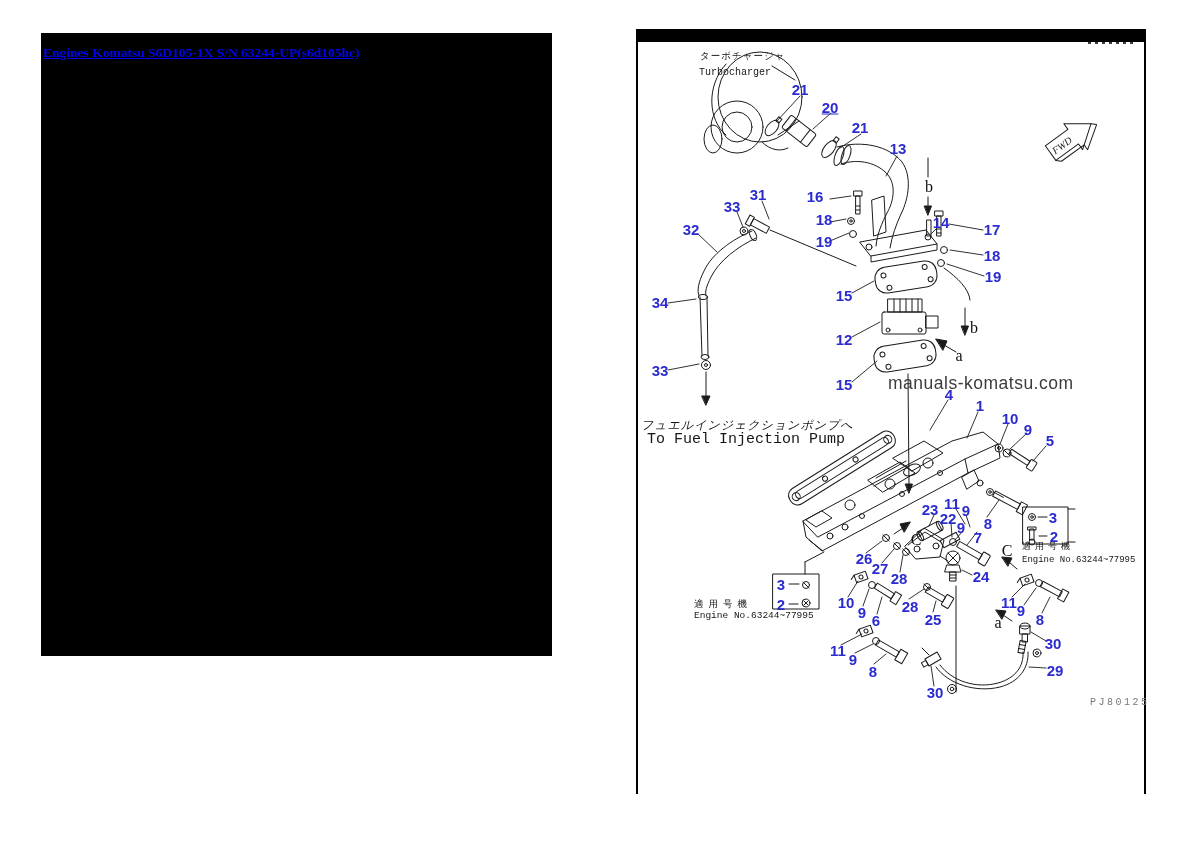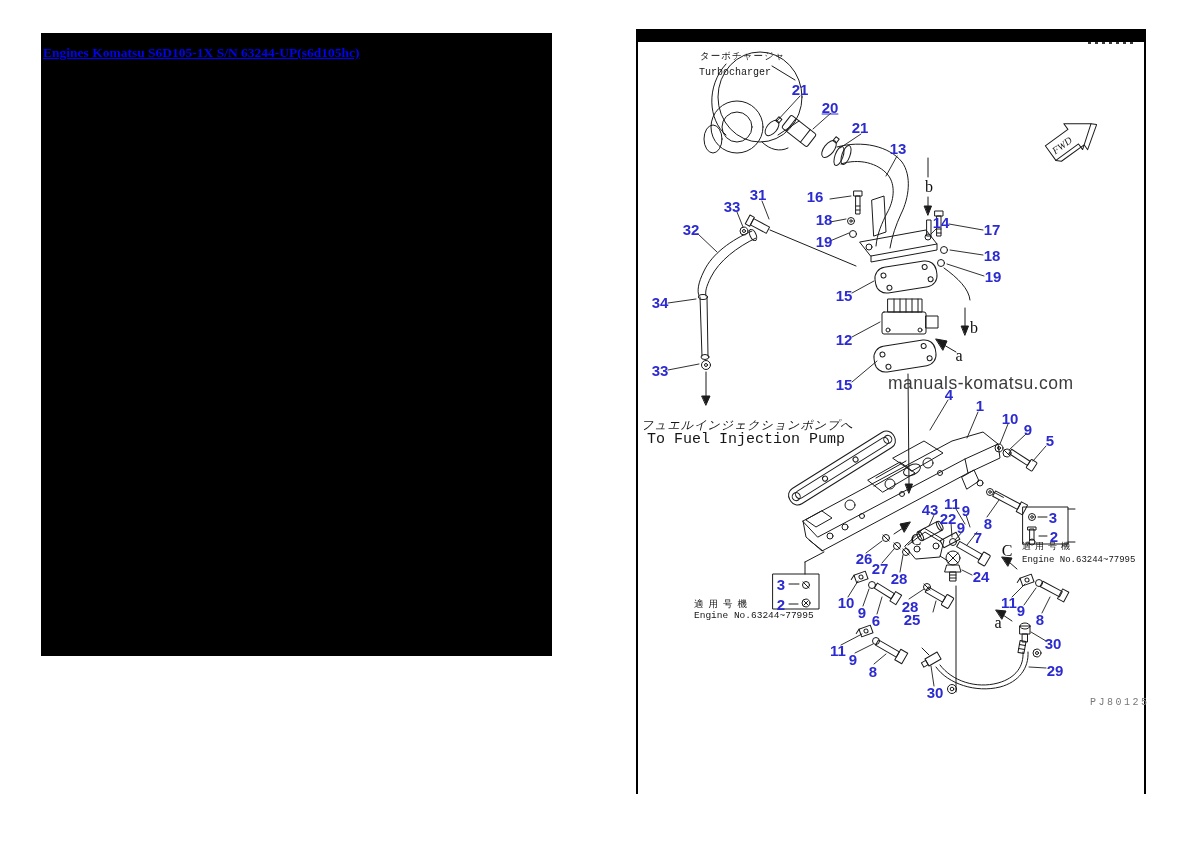--- a/index.html
+++ b/index.html
@@ -468,40 +468,40 @@
       <div class="callout" style="left: 660px; top: 302px;">34</div>
       <div class="callout" style="left: 844px; top: 339px;">12</div>
       <div class="callout" style="left: 660px; top: 370px;">33</div>
       <div class="callout" style="left: 844px; top: 384px;">15</div>
       <div class="callout" style="left: 949px; top: 394px;">4</div>
       <div class="callout" style="left: 980px; top: 405px;">1</div>
       <div class="callout" style="left: 1010px; top: 418px;">10</div>
       <div class="callout" style="left: 1028px; top: 429px;">9</div>
       <div class="callout" style="left: 1050px; top: 440px;">5</div>
       <div class="callout" style="left: 952px; top: 503px;">11</div>
-      <div class="callout" style="left: 930px; top: 509px;">43</div>
+      <div class="callout" style="left: 930px; top: 509px;">23</div>
       <div class="callout" style="left: 966px; top: 510px;">9</div>
       <div class="callout" style="left: 948px; top: 518px;">22</div>
       <div class="callout" style="left: 988px; top: 523px;">8</div>
       <div class="callout" style="left: 961px; top: 527px;">9</div>
       <div class="callout" style="left: 1053px; top: 517px;">3</div>
       <div class="callout" style="left: 1054px; top: 536px;">2</div>
       <div class="callout" style="left: 978px; top: 537px;">7</div>
       <div class="callout" style="left: 864px; top: 558px;">26</div>
       <div class="callout" style="left: 880px; top: 568px;">27</div>
       <div class="callout" style="left: 981px; top: 576px;">24</div>
       <div class="callout" style="left: 899px; top: 578px;">28</div>
       <div class="callout" style="left: 781px; top: 584px;">3</div>
       <div class="callout" style="left: 846px; top: 602px;">10</div>
       <div class="callout" style="left: 1009px; top: 602px;">11</div>
       <div class="callout" style="left: 910px; top: 606px;">28</div>
       <div class="callout" style="left: 781px; top: 604px;">2</div>
       <div class="callout" style="left: 1021px; top: 610px;">9</div>
       <div class="callout" style="left: 862px; top: 612px;">9</div>
-      <div class="callout" style="left: 912px; top: 619px; text-align: center;">25</div>
+      <div class="callout" style="left: 933px; top: 619px; text-align: center;">25</div>
       <div class="callout" style="left: 1040px; top: 619px;">8</div>
       <div class="callout" style="left: 876px; top: 620px;">6</div>
       <div class="callout" style="left: 1053px; top: 643px;">30</div>
       <div class="callout" style="left: 838px; top: 650px;">11</div>
       <div class="callout" style="left: 853px; top: 659px;">9</div>
       <div class="callout" style="left: 1055px; top: 670px;">29</div>
       <div class="callout" style="left: 873px; top: 671px;">8</div>
       <div class="callout" style="left: 935px; top: 692px;">30</div>
       <div class="ref-letter" style="left: 929px; top: 187px;">b</div>
       <div class="ref-letter" style="left: 974px; top: 328px;">b</div>

